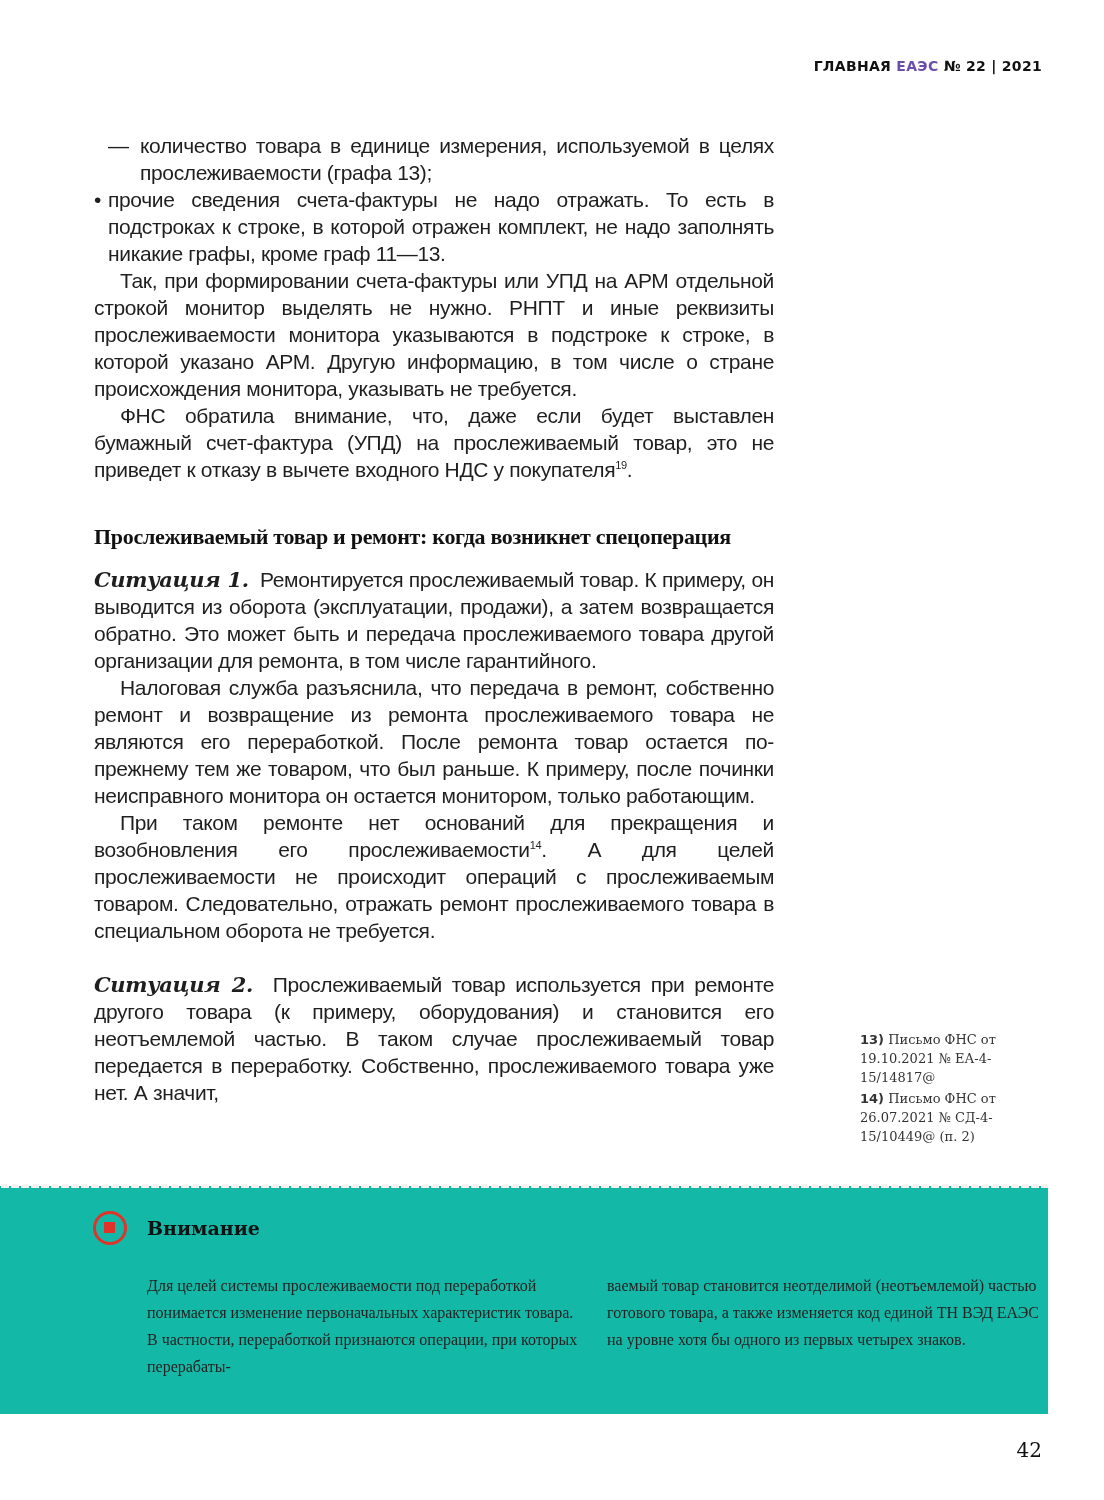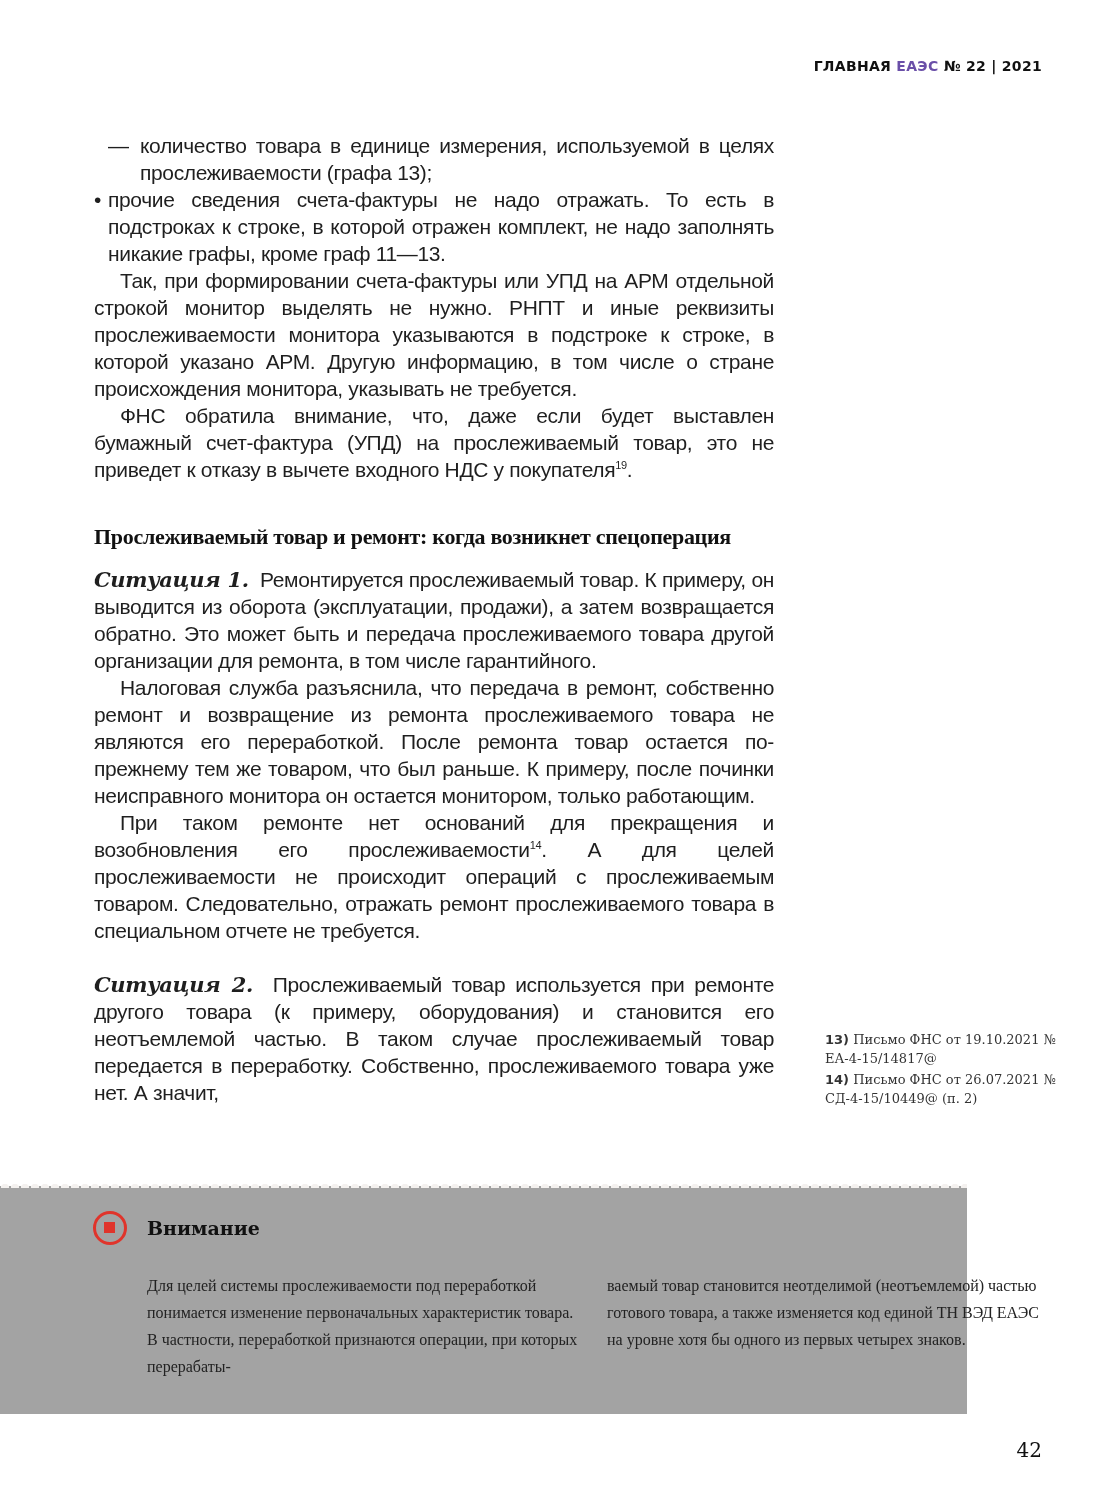--- a/index.html
+++ b/index.html
@@ -30,24 +30,24 @@
     margin: 40px 0 16px 0; font-family: Liberation Serif, serif; font-weight: bold;
     font-size: 22px; line-height: 27px; color: #111; letter-spacing: -0.3px;
   }
   .sit { font-family: "DejaVu Serif", serif; font-weight: bold; font-style: italic; font-size: 21px; }
   .gap { height: 27px; }
   .notes {
     position: absolute; left: 825px; top: 1030px; width: 240px;
     font-family: "DejaVu Serif", serif; font-size: 13px; line-height: 19px; color: #333;
   }
   .notes b { font-family: "DejaVu Sans", sans-serif; font-weight: bold; }
-  .notes .note { margin-bottom: 2px; }
+  .notes .note { margin-bottom: 2px; margin-left: 35px; }
   .callout {
-    position: absolute; left: 0; top: 1186px; width: 967px; height: 228px;
-    background: #a3a3a3;
+    position: absolute; left: 0; top: 1186px; width: 1048px; height: 228px;
+    background: #14b8a6;
   }
   .callout::before {
     content: ""; position: absolute; left: 0; top: -4px; width: 100%; height: 6px;
     background: radial-gradient(circle at 5px 6px, #f4f1ef 4px, transparent 4.5px);
     background-size: 10px 6px; background-repeat: repeat-x;
   }
   .stop-icon {
     position: absolute; left: 93px; top: 25px; width: 34px; height: 34px;
     border: 3.5px solid #e0342b; border-radius: 50%; box-sizing: border-box;
   }
@@ -87,21 +87,21 @@
     <span class="mark">•</span>
     <span>прочие сведения счета-фактуры не надо отражать. То есть в подстроках к строке, в которой отражен комплект, не надо заполнять никакие графы, кроме граф 11—13.</span>
   </p>
   <p class="indent">Так, при формировании счета-фактуры или УПД на АРМ отдельной строкой монитор выделять не нужно. РНПТ и иные реквизиты прослеживаемости монитора указываются в подстроке к строке, в которой указано АРМ. Другую информацию, в том числе о стране происхождения монитора, указывать не требуется.</p>
   <p class="indent"><span>ФНС обратила внимание, что, даже если будет выставлен бумажный счет-фактура (УПД) на прослеживаемый товар, это не приведет к отказу в вычете входного НДС у покупателя</span><span class="sup">19</span><span>.</span></p>
 
   <h2>Прослеживаемый товар и ремонт: когда возникнет спецоперация</h2>
 
   <p><span class="sit">Ситуация 1.</span>&nbsp; <span>Ремонтируется прослеживаемый товар. К примеру, он выводится из оборота (эксплуатации, продажи), а затем возвращается обратно. Это может быть и передача прослеживаемого товара другой организации для ремонта, в том числе гарантийного.</span></p>
   <p class="indent">Налоговая служба разъяснила, что передача в ремонт, собственно ремонт и возвращение из ремонта прослеживаемого товара не являются его переработкой. После ремонта товар остается по-прежнему тем же товаром, что был раньше. К примеру, после починки неисправного монитора он остается монитором, только работающим.</p>
-  <p class="indent"><span>При таком ремонте нет оснований для прекращения и возобновления его прослеживаемости</span><span class="sup">14</span><span>. А для целей прослеживаемости не происходит операций с прослеживаемым товаром. Следовательно, отражать ремонт прослеживаемого товара в специальном отчете не требуется.</span></p>
+  <p class="indent"><span>При таком ремонте нет оснований для прекращения и возобновления его прослеживаемости</span><span class="sup">14</span><span>. А для целей прослеживаемости не происходит операций с прослеживаемым товаром. Следовательно, отражать ремонт прослеживаемого товара в специальном оборота не требуется.</span></p>
   <div class="gap"></div>
   <p><span class="sit">Ситуация 2.</span>&nbsp; <span>Прослеживаемый товар используется при ремонте другого товара (к примеру, оборудования) и становится его неотъемлемой частью. В таком случае прослеживаемый товар передается в переработку. Собственно, прослеживаемого товара уже нет. А значит,</span></p>
 </div>
 
 <div class="notes">
   <div class="note"><b>13)</b> <span>Письмо ФНС от 19.10.2021 № ЕА-4-15/14817@</span></div>
   <div class="note"><b>14)</b> <span>Письмо ФНС от 26.07.2021 № СД-4-15/10449@ (п. 2)</span></div>
 </div>
 
 <div class="callout">

